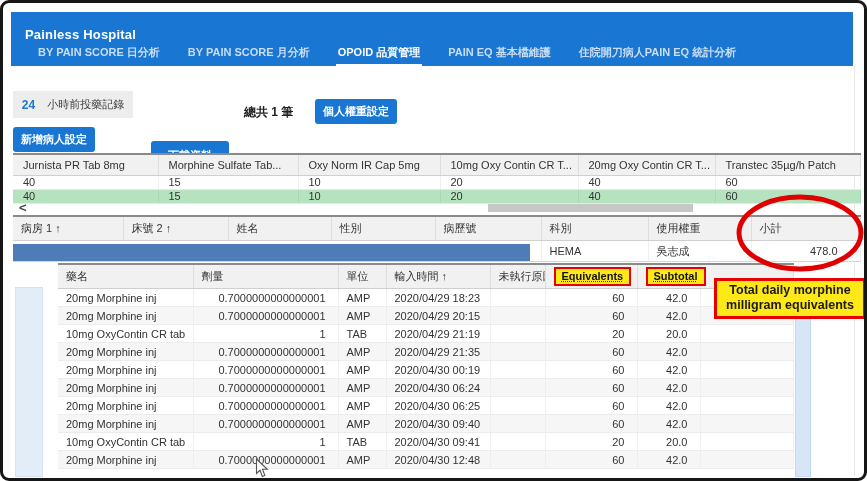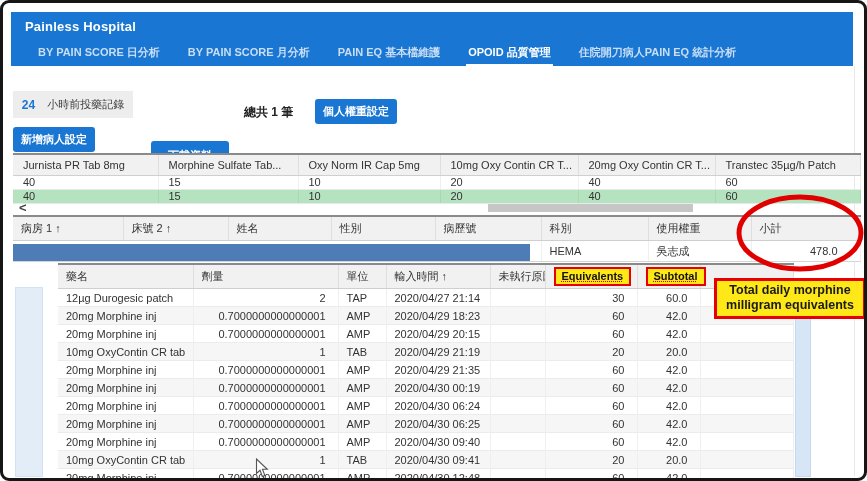--- a/index.html
+++ b/index.html
@@ -3,21 +3,21 @@
 <meta charset="utf-8">
 <style>
   * { margin:0; padding:0; box-sizing:border-box; }
   html,body { background:#fff; }
   body { font-family:"Liberation Sans","DejaVu Sans",sans-serif; }
   .frame { position:relative; width:867px; height:481px; background:#fff;
            border:3px solid #161616; border-radius:9px; overflow:hidden; }
 
   
   .appbar { position:absolute; left:8px; top:9px; width:842px; height:54px; background:#1976d2; }
-  .app-title { padding:7px 0 0 14px; font-size:13px; font-weight:bold; color:#fff; letter-spacing:.2px; }
+  .app-title { padding:7px 0 0 14px; font-size:13px; font-weight:bold; color:#fff; letter-spacing:.2px;margin-top:8px; }
   .tabs { position:absolute; left:25px; bottom:0; display:flex; gap:24px; align-items:flex-end; }
   .tab { font-size:11px; font-weight:bold; color:#c9def5; padding:4px 2px 6px 2px; white-space:nowrap; cursor:default; }
   .tab.active { color:#fff; border-bottom:2px solid #fff; padding-bottom:4px; }
 
   
   .chip { position:absolute; left:10px; top:88px; width:120px; height:27px; background:#ededed;
           display:flex; align-items:center; justify-content:center; gap:12px; font-size:11px; color:#3c3c3c; }
   .chip .num { color:#1976d2; font-weight:bold; font-size:12px; }
   .btn { position:absolute; background:#1976d2; color:#fff; font-size:11px; font-weight:bold;
          border:none; border-radius:3px; display:flex; align-items:center; justify-content:center; }
@@ -78,22 +78,22 @@
 </head>
 <body>
 
 <div class="frame">
 
   <div class="appbar">
     <div class="app-title">Painless Hospital</div>
     <div class="tabs">
       <div class="tab">BY PAIN SCORE 日分析</div>
       <div class="tab">BY PAIN SCORE 月分析</div>
+      <div class="tab active">OPOID 品質管理</div>
       <div class="tab">PAIN EQ 基本檔維護</div>
-      <div class="tab active">OPOID 品質管理</div>
       <div class="tab">住院開刀病人PAIN EQ 統計分析</div>
     </div>
   </div>
   <div class="edge-line"></div>
 
   <div class="chip">
     <span class="num">24</span>
     <span>小時前投藥記錄</span>
   </div>
   <button class="btn btn-download">下載資料</button>
@@ -197,30 +197,20 @@
         <th>劑量</th>
         <th>單位</th>
         <th>輸入時間 ↑</th>
         <th>未執行原因</th>
         <th class="th-hl"><span class="hl">Equivalents</span></th>
         <th class="th-hl"><span class="hl">Subtotal</span></th>
         <th></th>
       </tr>
     </thead>
     <tbody>
-    <tr>
-      <td>12µg Durogesic patch</td>
-      <td class="r">2</td>
-      <td>TAP</td>
-      <td>2020/04/27 21:14</td>
-      <td></td>
-      <td class="r">30</td>
-      <td class="r">60.0</td>
-      <td></td>
-    </tr>
 
     <tr>
       <td>20mg Morphine inj</td>
       <td class="r">0.7000000000000001</td>
       <td>AMP</td>
       <td>2020/04/29 18:23</td>
       <td></td>
       <td class="r">60</td>
       <td class="r">42.0</td>
       <td></td>

